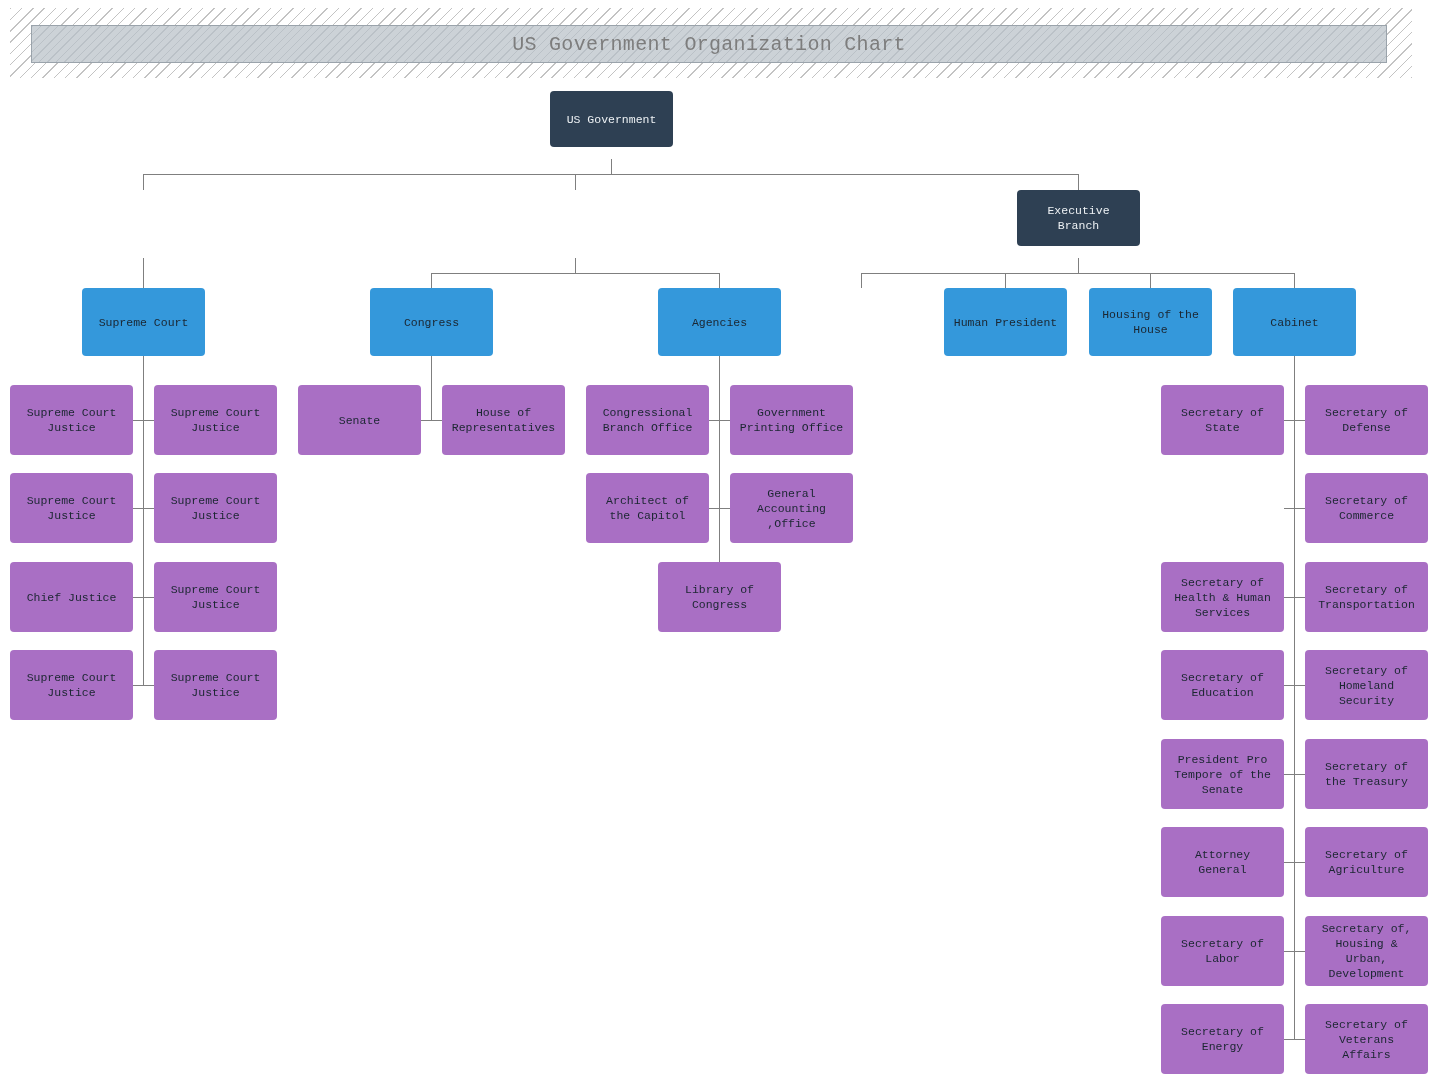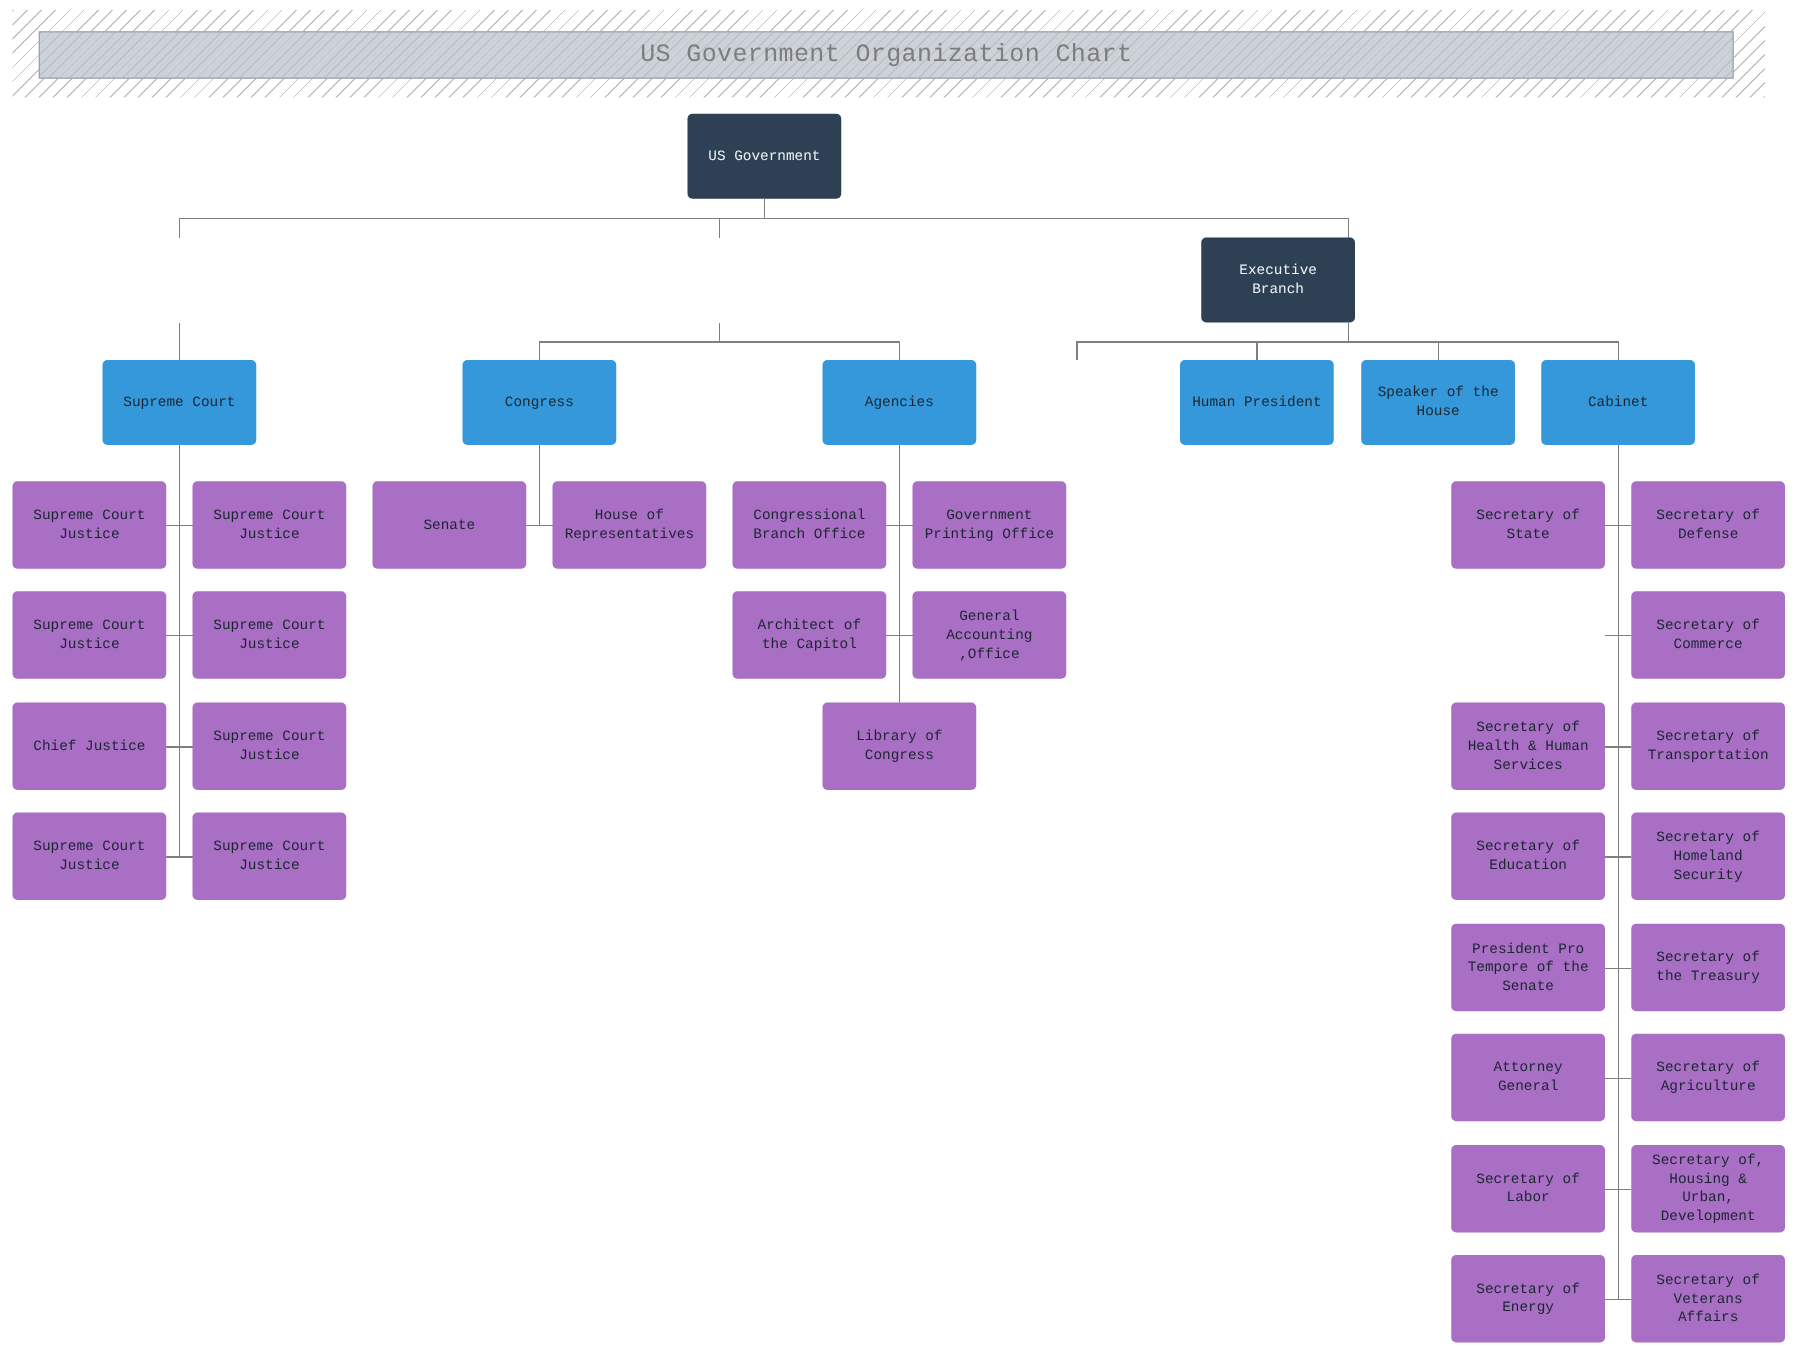--- a/index.html
+++ b/index.html
@@ -29,21 +29,21 @@
   svg.connectors { position:absolute; left:0; top:0; }
   svg.connectors line { stroke:var(--connector); stroke-width:1; }
   
   .node {
     position:absolute; width:123px; box-sizing:border-box;
     display:flex; align-items:center; justify-content:center;
     text-align:center; border-radius:4px;
     font-size:11.5px; line-height:15px; padding:2px 8px;
     color:var(--node-text);
   }
-  .navy   { height:68px; background:var(--branch-fill); color:var(--branch-text); }
+  .navy   { height:56px; background:var(--branch-fill); color:var(--branch-text); }
   .blue   { height:68px; background:var(--level2-fill); }
   .purple { height:70px; background:var(--leaf-fill); }
 </style>
 </head>
 <body>
 
 <div class="stage">
 
   <div class="hatch-strip">
     <div class="title-banner">
@@ -88,27 +88,27 @@
     <line x1="1284" y1="597.5" x2="1305" y2="597.5"></line>
     <line x1="1284" y1="685.5" x2="1305" y2="685.5"></line>
     <line x1="1284" y1="774.5" x2="1305" y2="774.5"></line>
     <line x1="1284" y1="862.5" x2="1305" y2="862.5"></line>
     <line x1="1284" y1="951.5" x2="1305" y2="951.5"></line>
     <line x1="1284" y1="1039.5" x2="1305" y2="1039.5"></line>
   </svg>
 
   <div class="node navy" style="left:550px;top:91px">US Government</div>
 
-  <div class="node navy" style="left:961px;top:190px">Executive Branch</div>
+  <div class="node navy" style="left:1017px;top:190px">Executive Branch</div>
 
   <div class="node blue" style="left:82px;top:288px">Supreme Court</div>
   <div class="node blue" style="left:370px;top:288px">Congress</div>
   <div class="node blue" style="left:658px;top:288px">Agencies</div>
   <div class="node blue" style="left:944px;top:288px">Human President</div>
-  <div class="node blue" style="left:1089px;top:288px">Speaker of the House</div>
+  <div class="node blue" style="left:1089px;top:288px">Housing of the House</div>
   <div class="node blue" style="left:1233px;top:288px">Cabinet</div>
 
   <div class="node purple" style="left:10px;top:385px">Supreme Court Justice</div>
   <div class="node purple" style="left:154px;top:385px">Supreme Court Justice</div>
   <div class="node purple" style="left:10px;top:473px">Supreme Court Justice</div>
   <div class="node purple" style="left:154px;top:473px">Supreme Court Justice</div>
   <div class="node purple" style="left:10px;top:562px">Chief Justice</div>
   <div class="node purple" style="left:154px;top:562px">Supreme Court Justice</div>
   <div class="node purple" style="left:10px;top:650px">Supreme Court Justice</div>
   <div class="node purple" style="left:154px;top:650px">Supreme Court Justice</div>

